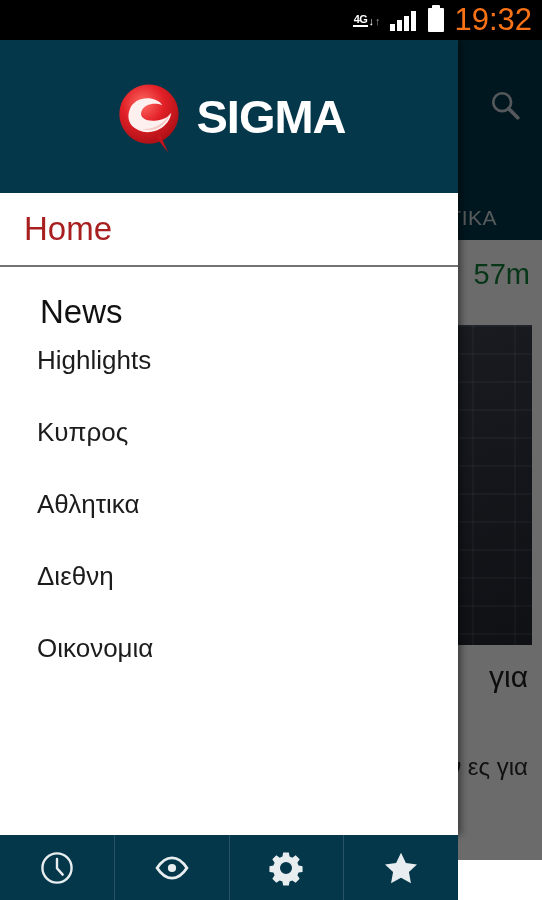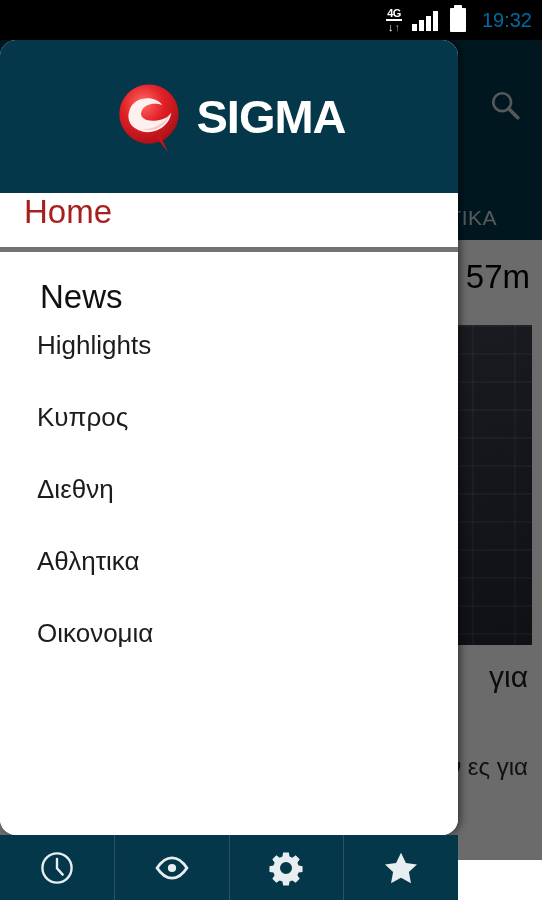--- a/index.html
+++ b/index.html
@@ -19,21 +19,21 @@
   
   .statusbar {
     position:absolute; top:0; left:0;
     width:542px; height:40px;
     background:#000000;
     display:flex; align-items:center; justify-content:flex-end;
     padding-right:10px;
     z-index:50;
   }
   .sb-icons { display:flex; align-items:center; gap:6px; }
-  .net-badge { display:flex; flex-direction:column; align-items:center; line-height:1; }
+  .net-badge { display:flex; align-items:center; line-height:1; }
   .net-4g {
     font-size:11px; font-weight:bold; color:#ffffff;
     border-bottom:2px solid #ffffff; padding:0 1px; letter-spacing:-0.5px;
   }
   .net-arrows { display:flex; gap:1px; margin-top:1px; }
   .arr { font-size:11px; line-height:10px; }
   .arr.down { color:#ffffff; }
   .arr.up { color:#9aa0a6; }
   .signal { display:flex; align-items:flex-end; gap:2px; height:22px; margin-left:4px; }
   .signal i { display:block; width:5px; background:#ffffff; }
@@ -43,21 +43,21 @@
   .signal i:nth-child(4){height:20px;}
   .battery {
     width:16px; height:24px; border:0; background:#ffffff;
     position:relative; margin-left:6px; border-radius:1px;
   }
   .battery:before {
     content:""; position:absolute; top:-3px; left:4px;
     width:8px; height:3px; background:#ffffff; border-radius:1px 1px 0 0;
   }
   .clock-text {
-    color:#0369a1; font-size:20px; margin-left:10px;
+    color:#f97316; font-size:31px; margin-left:4px;
     letter-spacing:0px; font-family:"Liberation Sans", sans-serif;
   }
 
   
   .content {
     position:absolute; top:40px; left:0;
     width:542px; height:860px;
     background:#ffffff;
     z-index:1;
   }
@@ -80,21 +80,21 @@
     color:#cfd6da; font-size:21px; letter-spacing:0.5px;
     padding-right:45px;
   }
   .article {
     position:absolute; top:200px; left:0;
     width:542px; height:660px;
     background:#ffffff;
   }
   .article-time {
     position:absolute; top:18px; right:12px;
-    font-size:33px; color:#000000;
+    font-size:29px; color:#15803d;
   }
   .article-photo {
     position:absolute; top:85px; left:0; right:0;
     height:320px;
     background:
       repeating-linear-gradient(180deg,
         rgba(255,255,255,0.05) 0px, rgba(255,255,255,0.05) 2px,
         rgba(0,0,0,0.12) 2px, rgba(0,0,0,0.12) 28px),
       repeating-linear-gradient(90deg,
         rgba(255,255,255,0.06) 0px, rgba(255,255,255,0.06) 2px,
@@ -120,21 +120,20 @@
   }
 
   
   .drawer {
     position:absolute; top:40px; left:0;
     width:458px; height:795px;
     background:#ffffff;
     z-index:10;
     box-shadow:3px 0 7px rgba(0,0,0,0.45);
     overflow:hidden;
-    border-radius:16px;
   }
   .drawer-header {
     width:458px; height:153px;
     background:#04374a;
     display:flex; align-items:center; justify-content:center;
   }
   .brand { display:flex; align-items:center; }
   .logo-mark {
     position:relative;
     width:74px; height:74px;
@@ -149,24 +148,24 @@
   }
   .logo-sigma { color:#ffffff; }
   .logo-live  { color:#8b9ba3; }
 
   .drawer-body {
     height:642px;
     overflow:hidden;
     background:#ffffff;
   }
   .nav-home {
-    height:59px;
-    display:flex; align-items:flex-start;
+    height:74px;
+    display:flex; align-items:center;
     padding-left:24px;
-    border-bottom:5px solid #737373;
+    border-bottom:2px solid #737373;
   }
   .nav-home-label {
     color:#a81f1f; font-size:33px;
   }
   .nav-section-title {
     padding:26px 0 0 40px;
     font-size:33px; color:#111111;
   }
   .nav-list { padding-top:14px; }
   .nav-item {
@@ -249,24 +248,24 @@
       </div>
       <div class="nav-section-title">News</div>
       <div class="nav-list">
         <div class="nav-item">
           <span class="nav-item-label">Highlights</span>
         </div>
         <div class="nav-item">
           <span class="nav-item-label">Κυπρος</span>
         </div>
         <div class="nav-item">
+          <span class="nav-item-label">Αθλητικα</span>
+        </div>
+        <div class="nav-item">
           <span class="nav-item-label">Διεθνη</span>
-        </div>
-        <div class="nav-item">
-          <span class="nav-item-label">Αθλητικα</span>
         </div>
         <div class="nav-item">
           <span class="nav-item-label">Οικονομια</span>
         </div>
       </div>
     </div>
   </div>
 
   <div class="bottombar">
     <div class="bb-cell">

